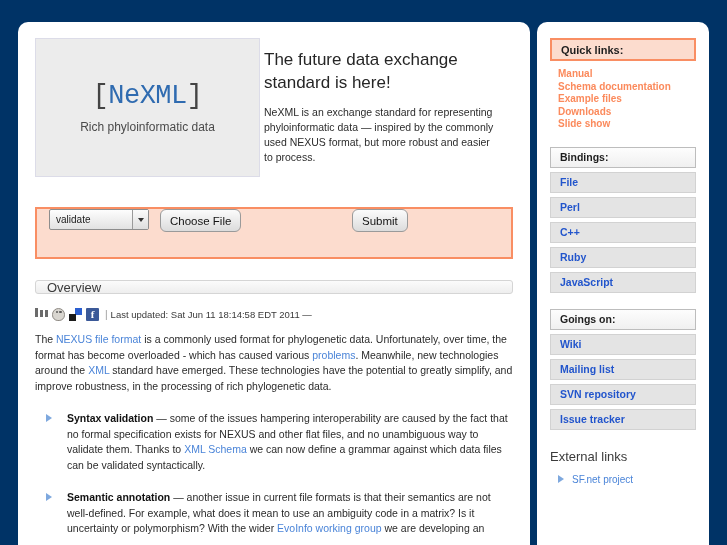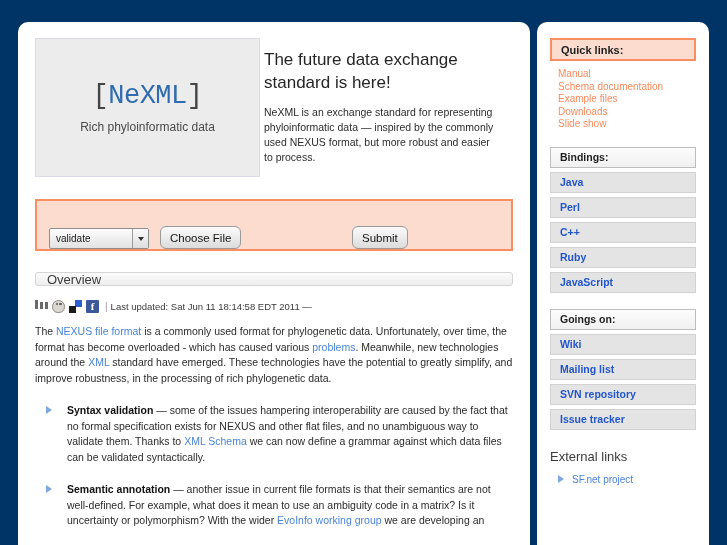--- a/index.html
+++ b/index.html
@@ -72,26 +72,26 @@
   }
   #hero-body {
     font-size: 10.5px;
     line-height: 15px;
     color: #2c2c2c;
     margin: 0;
   }
 
   
   #form-strip {
-    margin-top: 22px;
+    margin-top: 30px;
     height: 52px;
     background: #fcdcce;
     border: 2px solid #f98e63;
     display: flex;
-    align-items: flex-end;
+    align-items: flex-start;
     padding: 0 12px;
     position: relative;
   }
   select.styled {
     -webkit-appearance: none;
     appearance: none;
     width: 100px;
     height: 21px;
     font-family: "Liberation Sans", sans-serif;
     font-size: 10px;
@@ -252,21 +252,21 @@
     padding-left: 9px;
   }
   .qbox span { font-size: 11px; font-weight: bold; color: #1d1d1d; }
   #quick-links {
     margin-top: 7px;
     padding-left: 8px;
   }
   #quick-links a {
     display: block;
     font-size: 10px;
-    font-weight: normal;
+    font-weight: bold;
     color: #fb8a5c;
     text-decoration: none;
     line-height: 12.5px;
   }
 
   .sec-head {
     margin-top: 16px;
     height: 21px;
     background: linear-gradient(#fdfdfd,#f0f0f0);
     border: 1px solid #bdbdbd;
@@ -377,21 +377,21 @@
       <a href="#">Schema documentation</a>
       <a href="#">Example files</a>
       <a href="#">Downloads</a>
       <a href="#">Slide show</a>
     </div>
 
     <div class="sec-head">
       <span>Bindings:</span>
     </div>
     <a class="sec-item" href="#">
-        <span>Java</span>
+        <span>File</span>
       </a>
     <a class="sec-item" href="#">
         <span>Perl</span>
       </a>
     <a class="sec-item" href="#">
         <span>C++</span>
       </a>
     <a class="sec-item" href="#">
         <span>Ruby</span>
       </a>

